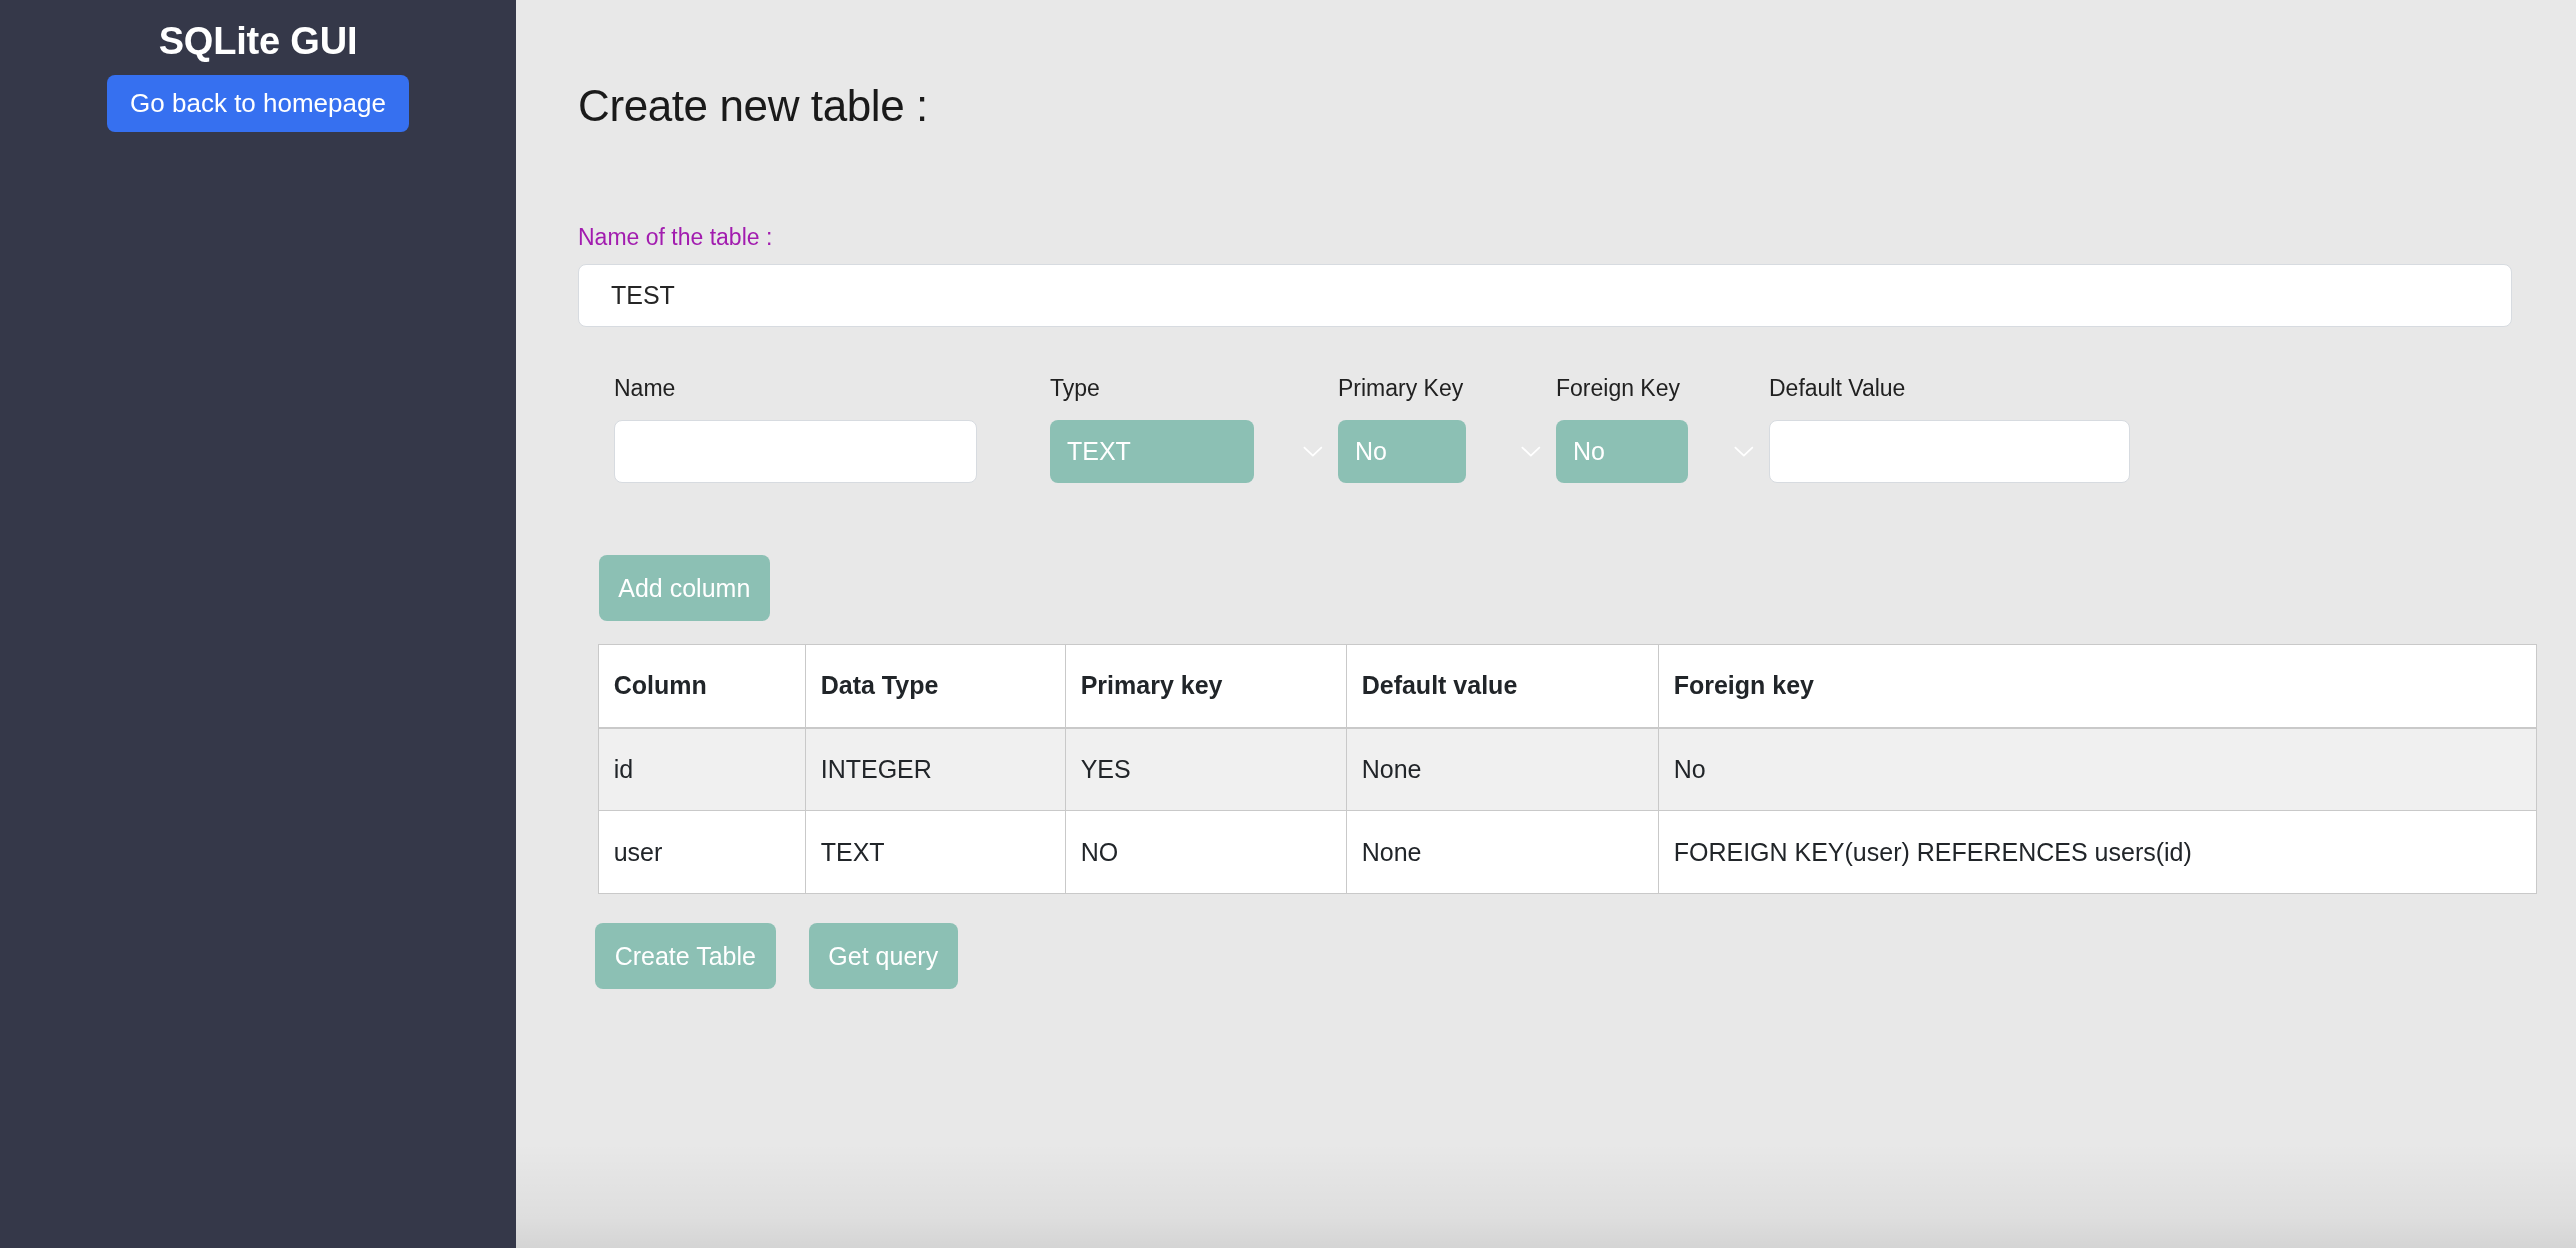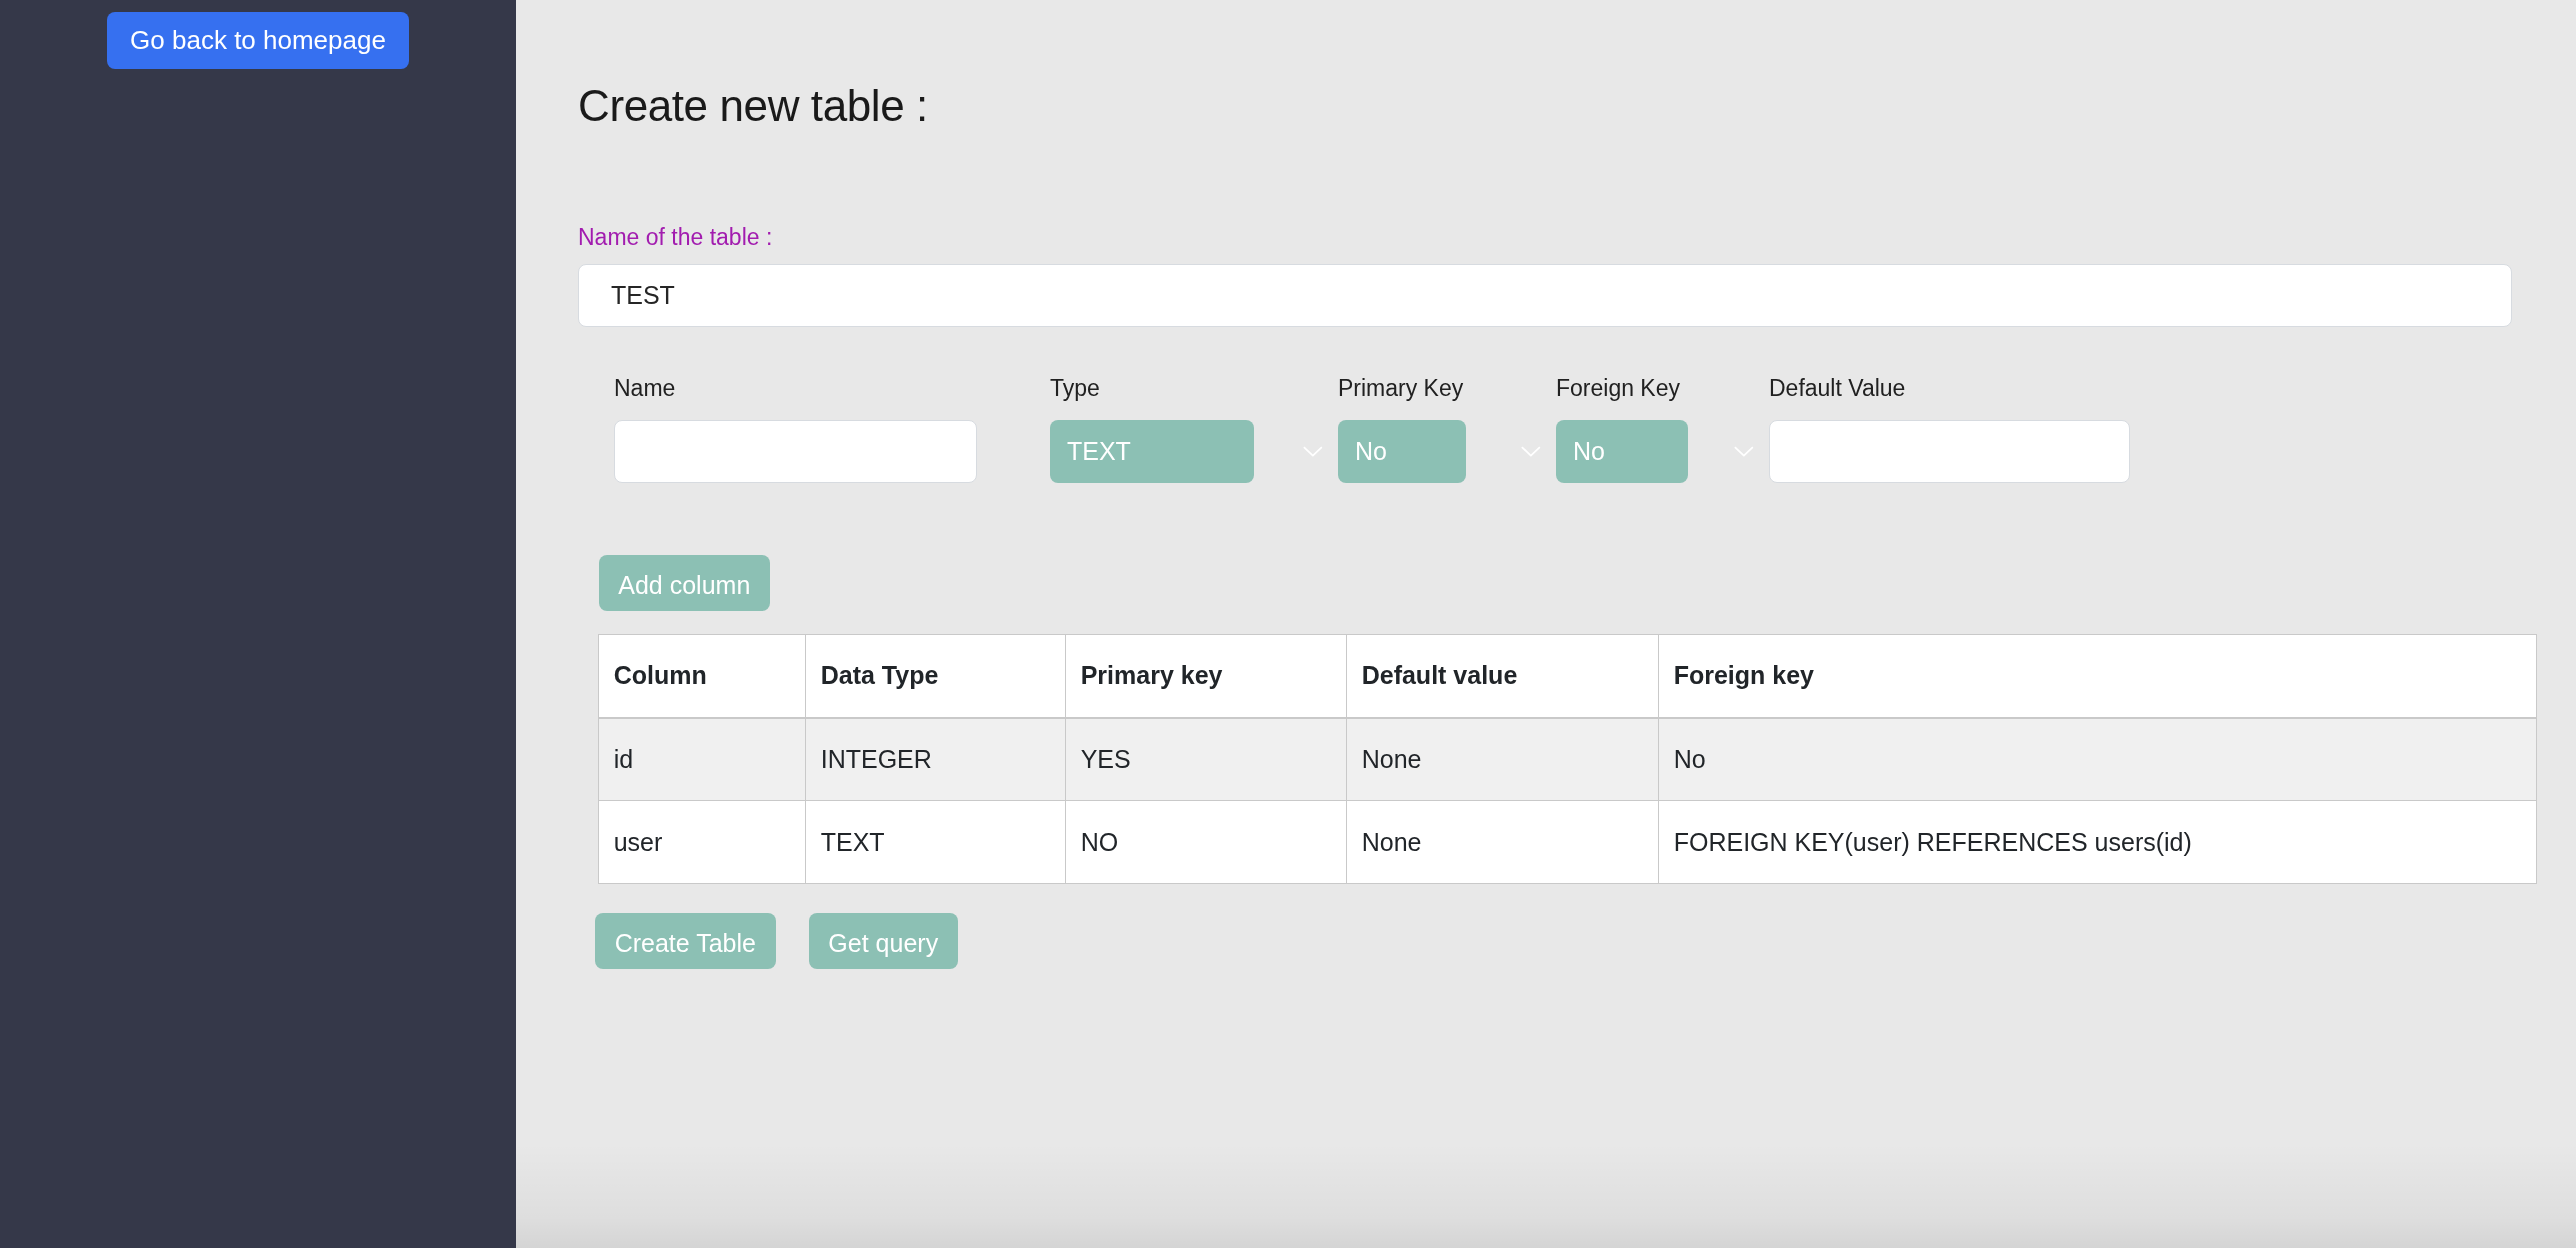--- a/index.html
+++ b/index.html
@@ -175,21 +175,21 @@
 
   
   .teal-btn {
     background: #8cc0b4;
     color: #ffffff;
     border: none;
     border-radius: 8px;
     font-size: 25px;
     font-family: "Liberation Sans", sans-serif;
     padding: 0 19.7px;
-    height: 56px;
+    height: 66px;
     cursor: pointer;
     line-height: 61px;
     white-space: nowrap;
   }
   .add-col-wrap { margin-top: 72px; margin-left: 20.6px; }
 
   
   .cols-table {
     margin-top: 23px;
     margin-left: 19.7px;
@@ -229,20 +229,21 @@
     gap: 33px;
     align-items: flex-end;
   }
 </style>
 </head>
 <body>
 
 <div class="app">
 
   <aside class="sidebar">
+    <h1 class="sidebar-title">SQLite GUI</h1>
     <div class="sidebar-btn-wrap">
       <button class="home-btn">Go back to homepage</button>
     </div>
   </aside>
 
   <main class="main">
 
     <h2 class="page-heading">Create new table :</h2>
 
     <label class="field-label">Name of the table :</label>

